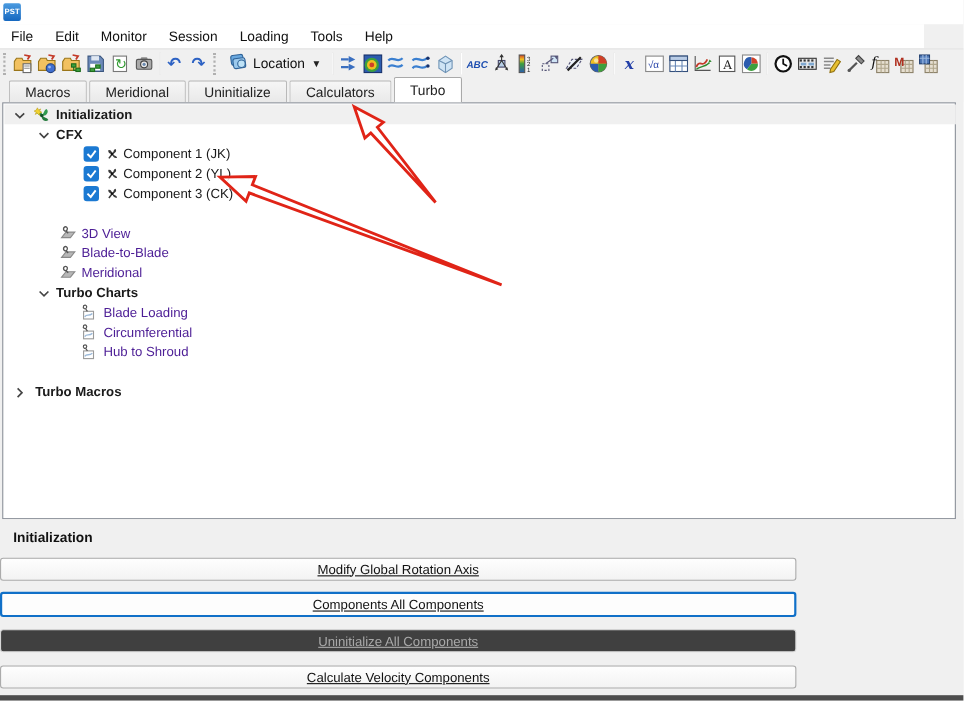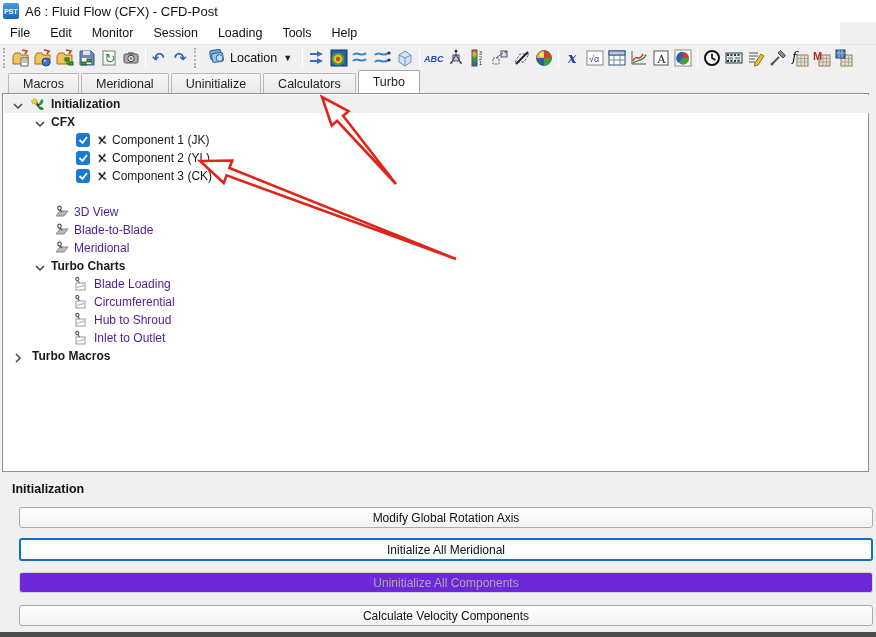--- a/index.html
+++ b/index.html
@@ -25,32 +25,31 @@
   .trow { position:absolute; left:1px; width:865px; height:18px; }
   .trow.hl { background:#f0f0f0; }
   .tlabel { position:absolute; top:0; height:18px; line-height:18px; font-size:12px; color:#1a1a1a; white-space:nowrap; }
   .tlabel.b { font-weight:bold; }
   .tlabel.dis { color:#4c1d95; }
   .chev { position:absolute; top:3px; width:12px; height:12px; }
   .ticon { position:absolute; top:1px; width:16px; height:16px; }
   .cbx { position:absolute; top:2px; width:14px; height:14px; background:#1b79d2; border-radius:3px; display:flex; align-items:center; justify-content:center; }
   .botpanel { position:absolute; left:0; top:472px; width:876px; height:165px; background:#f0f0f0; }
   .botheading { position:absolute; left:12px; top:10px; font-size:12.5px; font-weight:bold; color:#111; }
-  .pbtn { position:absolute; left:19px; width:854px; height:21px; background:linear-gradient(#fefefe,#f3f3f3); border:1px solid #ababab; border-radius:3px; font-size:12px; color:#111; display:flex; align-items:center; justify-content:center; font-family:"Liberation Sans",sans-serif; }
+  .pbtn { position:absolute; left:0; width:724px; height:21px; background:linear-gradient(#fefefe,#f3f3f3); border:1px solid #ababab; border-radius:3px; font-size:12px; color:#111; display:flex; align-items:center; justify-content:center; font-family:"Liberation Sans",sans-serif;text-decoration:underline; }
   .pbtn.def { height:23px; border:2px solid #1070c8; background:#fdfdfd; }
-  .pbtn.dis { color:#a9a9a9; border-color:#d6d6d6; background:#6d28d9; }
+  .pbtn.dis { color:#a9a9a9; border-color:#d6d6d6; background:#404040; }
   .bottomedge { position:absolute; left:0; top:632px; width:876px; height:5px; background:#4d4d4d; }
   .arrows { position:absolute; left:0; top:0; width:876px; height:637px; pointer-events:none; z-index:9; }
 </style>
 </head>
 <body>
 
 <div class="titlebar">
   <div class="appicon">PST</div>
-  <div class="apptitle">A6 : Fluid Flow (CFX) - CFD-Post</div>
 </div>
 
 <div class="menubar">
   <span class="menuitem">File</span>
   <span class="menuitem">Edit</span>
   <span class="menuitem">Monitor</span>
   <span class="menuitem">Session</span>
   <span class="menuitem">Loading</span>
   <span class="menuitem">Tools</span>
   <span class="menuitem">Help</span>
@@ -452,41 +451,32 @@
   </div>
   <div class="trow" style="top:217px">
     <span class="ticon" style="left:68px"><svg width="16" height="16">
           <rect x="4" y="7" width="9" height="7" fill="#fff" stroke="#999"></rect>
           <path d="M5 12c2-3 4 0 7-3" fill="none" stroke="#9bb9d9" stroke-width="1.2"></path>
           <path d="M4 2c2-1.5 3.5.5 2.5 2-1 1.5-3.5.5-2.5-2z" fill="none" stroke="#555" stroke-width="1.1"></path>
           <path d="M6 5l1.5 2" stroke="#555" stroke-width="1.1"></path>
         </svg></span>
     <span class="tlabel dis" style="left:90px">Hub to Shroud</span>
   </div>
-  <div class="trow" style="top:235px">
-    <span class="ticon" style="left:68px"><svg width="16" height="16">
-          <rect x="4" y="7" width="9" height="7" fill="#fff" stroke="#999"></rect>
-          <path d="M5 12c2-3 4 0 7-3" fill="none" stroke="#9bb9d9" stroke-width="1.2"></path>
-          <path d="M4 2c2-1.5 3.5.5 2.5 2-1 1.5-3.5.5-2.5-2z" fill="none" stroke="#555" stroke-width="1.1"></path>
-          <path d="M6 5l1.5 2" stroke="#555" stroke-width="1.1"></path>
-        </svg></span>
-    <span class="tlabel dis" style="left:90px">Inlet to Outlet</span>
-  </div>
   <div class="trow" style="top:253px">
     <span class="chev" style="left:8px"><svg width="12" height="12">
           <path d="M4 2l4 4-4 4" fill="none" stroke="#444" stroke-width="1.5"></path>
         </svg></span>
     <span class="tlabel b" style="left:28px">Turbo Macros</span>
   </div>
 </div>
 
 <div class="botpanel">
   <div class="botheading">Initialization</div>
   <div class="pbtn" style="top:35px">Modify Global Rotation Axis</div>
-  <div class="pbtn def" style="top:66px">Initialize All Meridional</div>
+  <div class="pbtn def" style="top:66px">Components All Components</div>
   <div class="pbtn dis" style="top:100px">Uninitialize All Components</div>
   <div class="pbtn" style="top:133px">Calculate Velocity Components</div>
 </div>
 
 <div class="bottomedge"></div>
 
 <svg class="arrows" viewBox="0 0 876 637">
   <polygon points="322,97 348.5,111.2 343.1,115.7 396,184 337.1,120.9 331.7,125.5" fill="#ffffff" fill-opacity="0.85" stroke="#e02417" stroke-width="2.6" stroke-linejoin="miter"></polygon>
   <polygon points="200,161 232.3,160.5 229.4,168 456,259 226.6,175.4 223.7,182.9" fill="#ffffff" fill-opacity="0.85" stroke="#e02417" stroke-width="2.6" stroke-linejoin="miter"></polygon>
 </svg>

